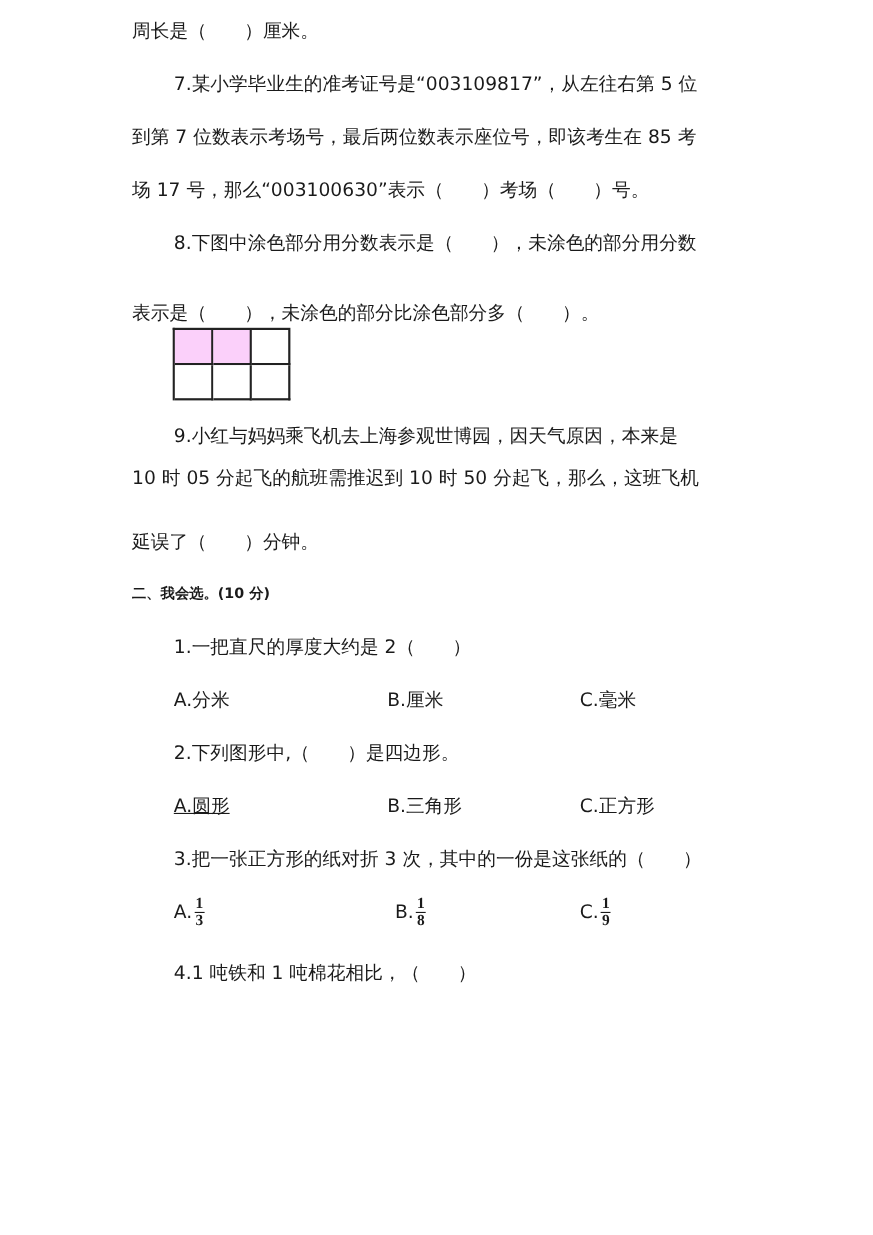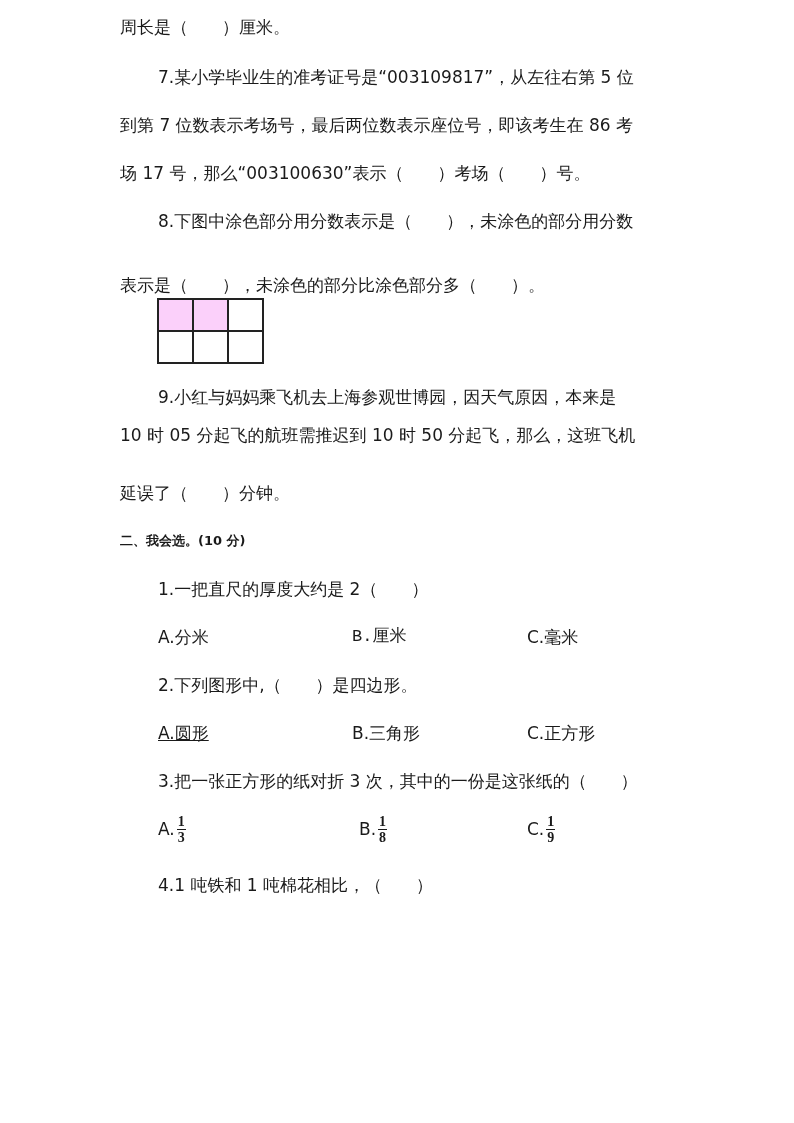--- a/index.html
+++ b/index.html
@@ -27,24 +27,24 @@
       display: inline-flex; flex-direction: column; align-items: center;
       vertical-align: middle; font-family: "Liberation Serif", serif; font-weight: bold;
       font-size: 14px; line-height: 15px; margin-left: 2px;
     }
     .frac .num { border-bottom: 1px solid #1a1a1a; padding: 0 1px; }
   </style>
 </head>
 <body>
 
 <div>
-  <div class="line" style="left:120px; top:18px;font-family:Liberation Mono, monospace;">周长是（　　）厘米。</div>
+  <div class="line" style="left:120px; top:18px;">周长是（　　）厘米。</div>
 
   <div class="line" style="left:158px; top:66px;text-align:right;">7.某小学毕业生的准考证号是“003109817”，从左往右第 5 位</div>
-  <div class="line" style="left:120px; top:114px;">到第 7 位数表示考场号，最后两位数表示座位号，即该考生在 86 考</div>
+  <div class="line" style="left:120px; top:114px;">到第 7 位数表示考场号，最后两位数表示座位号，即该考生在 85 考</div>
   <div class="line" style="left:120px; top:162px;">场 17 号，那么“003100630”表示（　　）考场（　　）号。</div>
 
   <div class="line" style="left:158px; top:210px;">8.下图中涂色部分用分数表示是（　　），未涂色的部分用分数</div>
   <div class="line" style="left:120px; top:274px;text-align:center;">表示是（　　），未涂色的部分比涂色部分多（　　）。</div>
 
   <div class="grid">
     <div class="cell shaded"></div>
     <div class="cell shaded"></div>
     <div class="cell"></div>
     <div class="cell"></div>
@@ -53,21 +53,21 @@
   </div>
 
   <div class="line" style="left:158px; top:386px;">9.小红与妈妈乘飞机去上海参观世博园，因天气原因，本来是</div>
   <div class="line" style="left:120px; top:424px;">10 时 05 分起飞的航班需推迟到 10 时 50 分起飞，那么，这班飞机</div>
   <div class="line" style="left:120px; top:482px;">延误了（　　）分钟。</div>
 
   <div class="line bold" style="left:120px; top:530px;">二、我会选。(10 分)</div>
 
   <div class="line" style="left:158px; top:578px;text-align:center;">1.一把直尺的厚度大约是 2（　　）</div>
   <div class="opt" style="left:158px; top:626px;">A.分米</div>
-  <div class="opt" style="left:352px; top:626px;font-family:Liberation Mono, monospace;">B.厘米</div>
+  <div class="opt" style="left:352px; top:626px;">B.厘米</div>
   <div class="opt" style="left:527px; top:626px;text-align:center;">C.毫米</div>
 
   <div class="line" style="left:158px; top:674px;">2.下列图形中,（　　）是四边形。</div>
   <div class="opt" style="left:158px; top:722px;text-decoration:underline;">A.圆形</div>
   <div class="opt" style="left:352px; top:722px;">B.三角形</div>
   <div class="opt" style="left:527px; top:722px;">C.正方形</div>
 
   <div class="line" style="left:158px; top:770px;">3.把一张正方形的纸对折 3 次，其中的一份是这张纸的（　　）</div>
   <div class="opt" style="left:158px; top:814px;">
     <span>A.</span><span class="frac">

